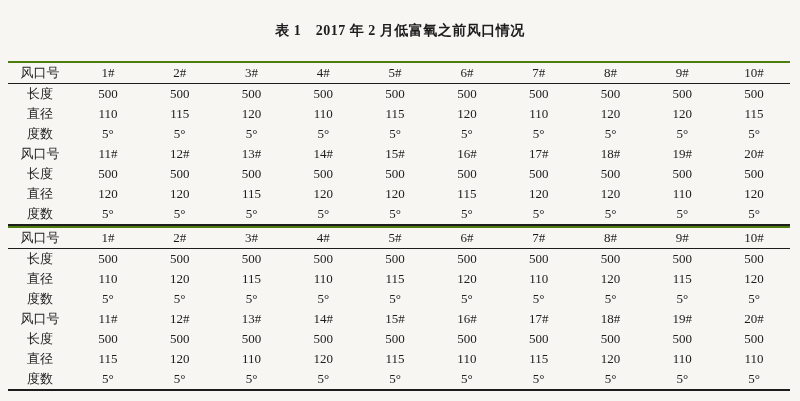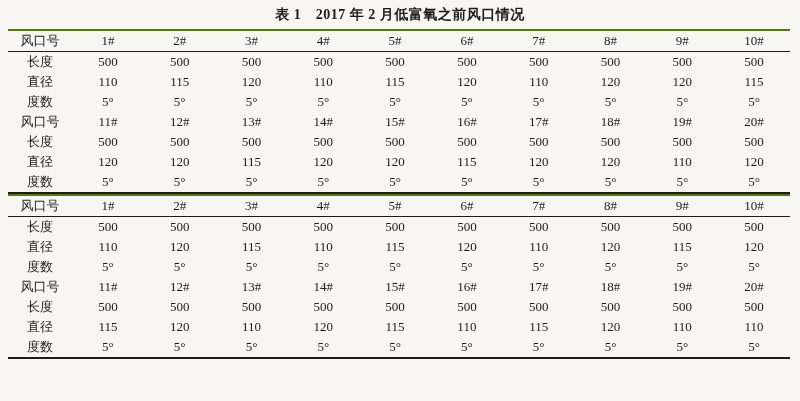--- a/index.html
+++ b/index.html
@@ -10,21 +10,21 @@
     font-family:"Liberation Serif","DejaVu Serif",serif;
     overflow:hidden;
   }
   .page{width:800px;height:401px;}
   .tbl-section{display:block;}
   .tbl-title{
     text-align:center;
     font-weight:bold;
     font-size:14px;
     line-height:18px;
-    margin:0;
+    margin:16px;
     padding:6px 0 5px 0;
     letter-spacing:0.5px;
   }
   .tbl-section.second .tbl-title{padding-top:25px;}
   table{
     width:782px;
     margin-left:8px;
     border-collapse:collapse;
     table-layout:fixed;
     border-top:2px solid #4d7c0f;

